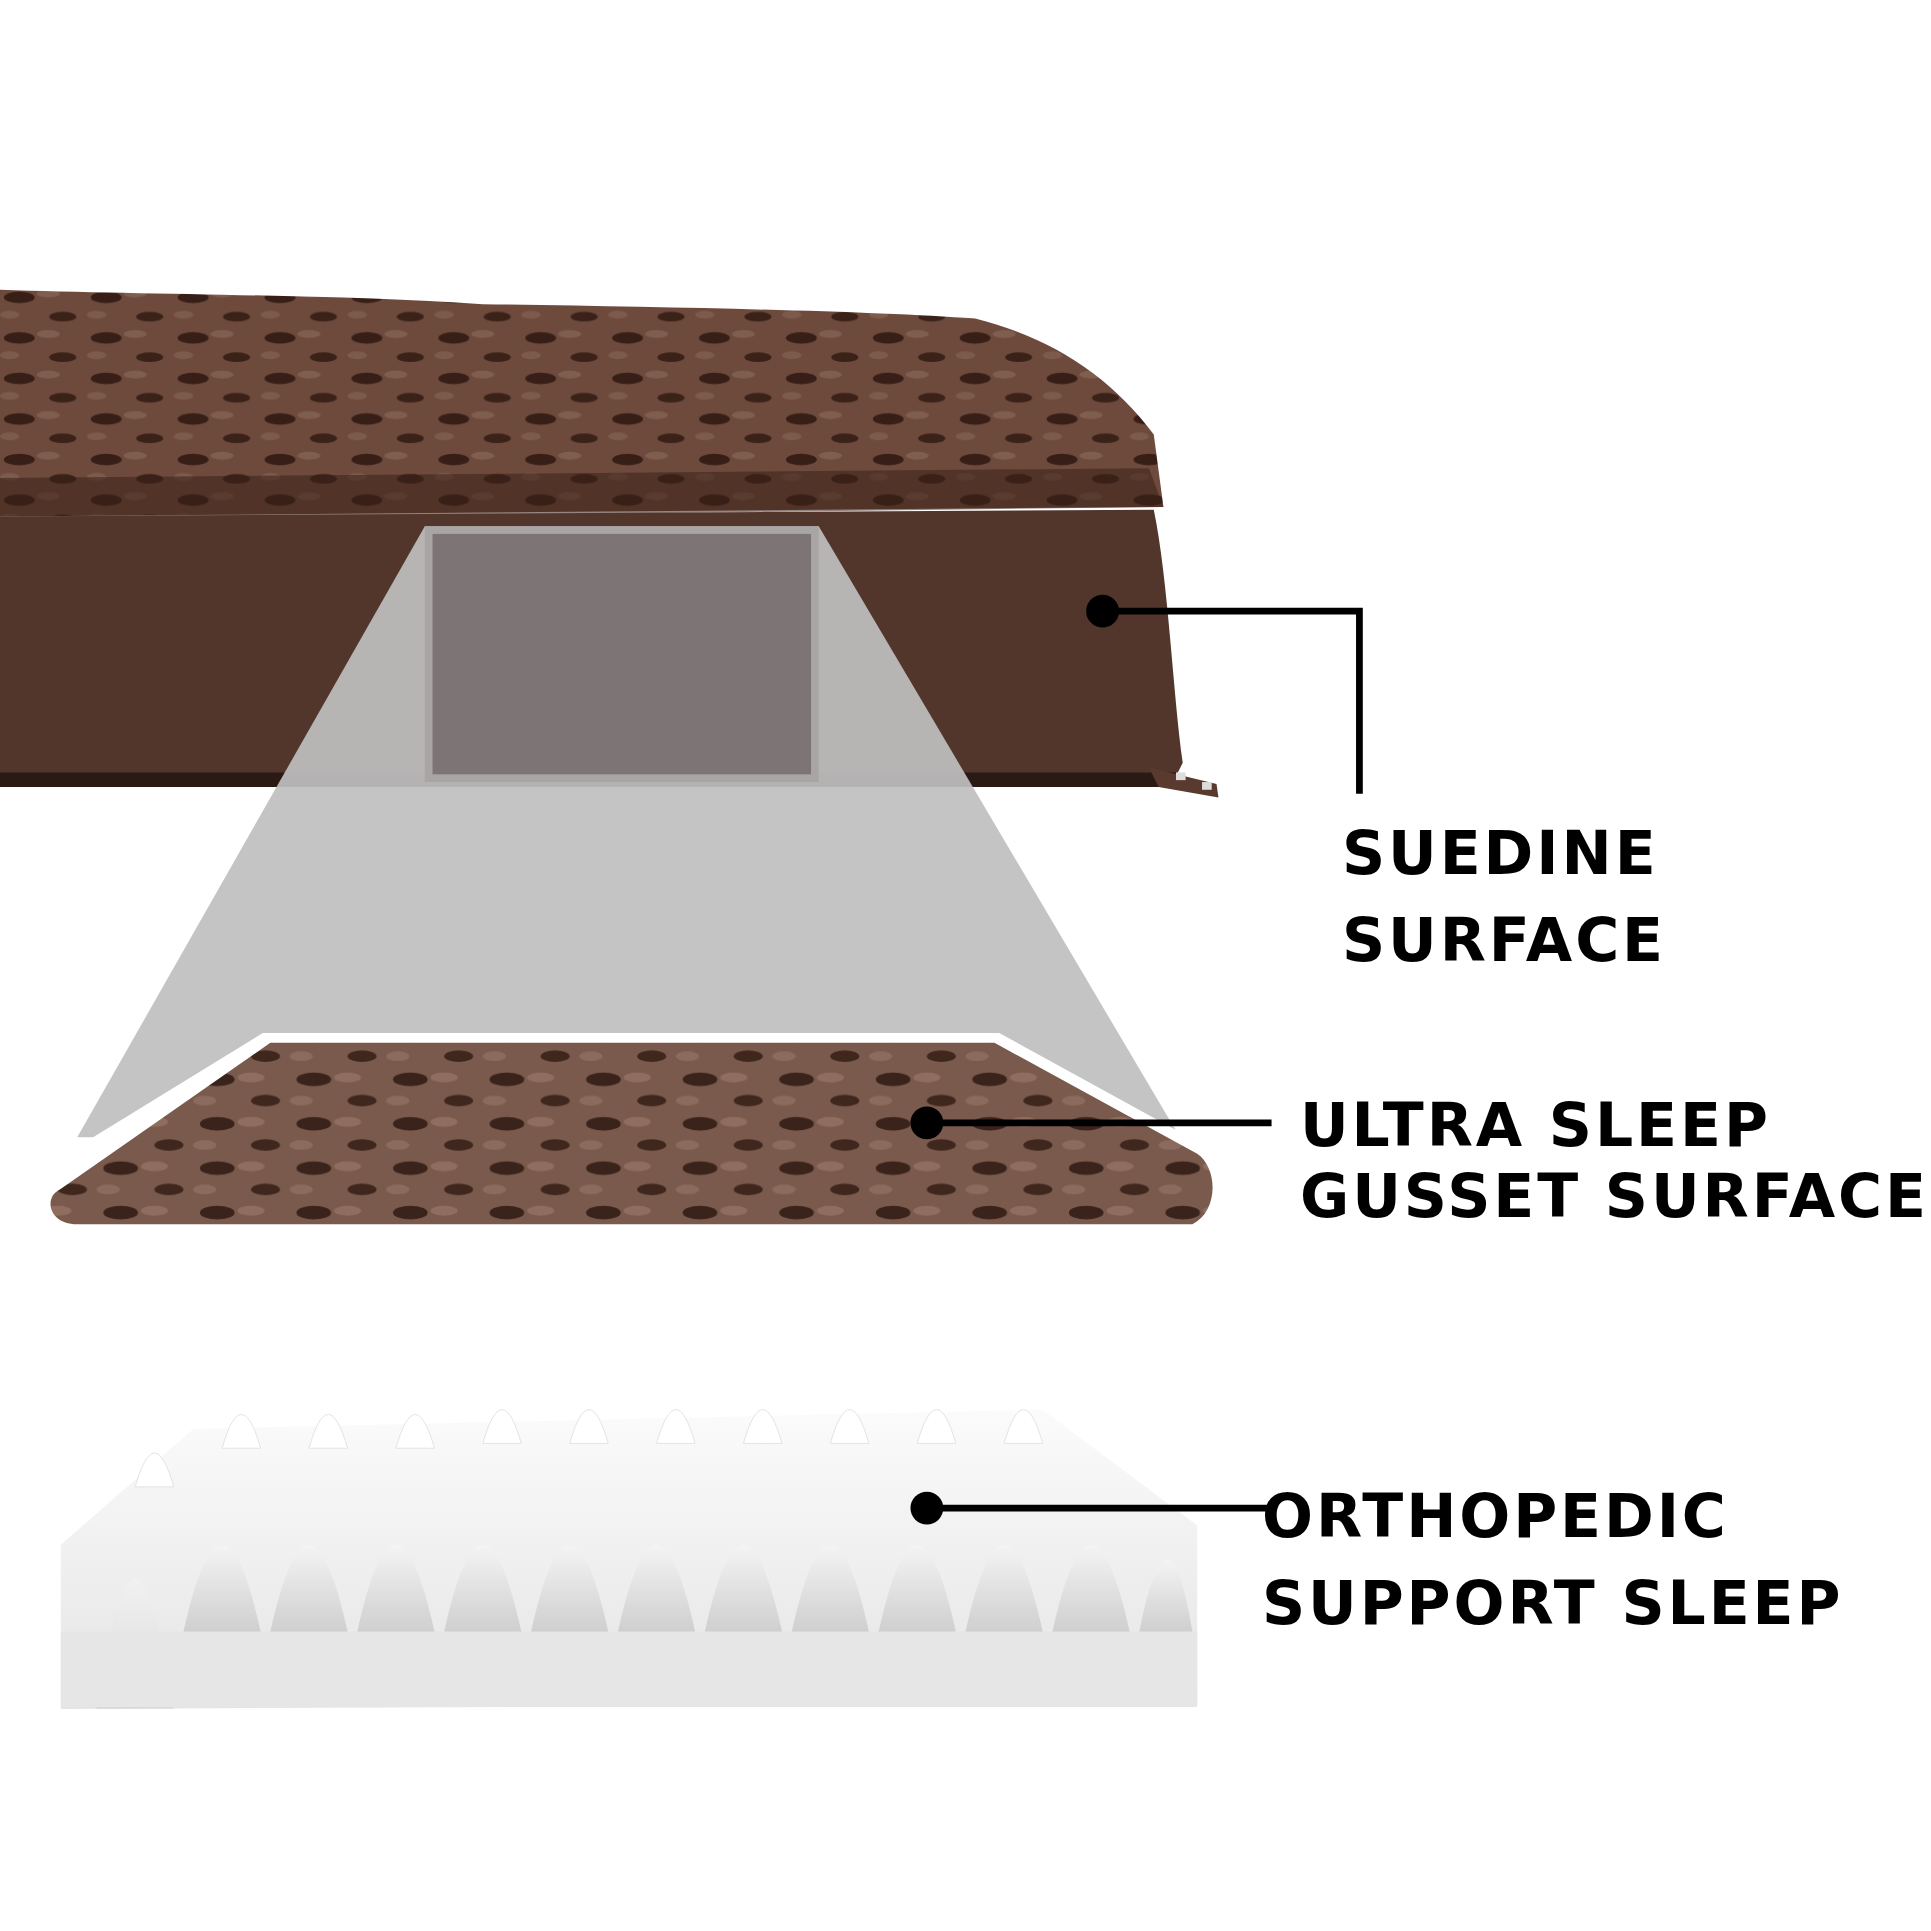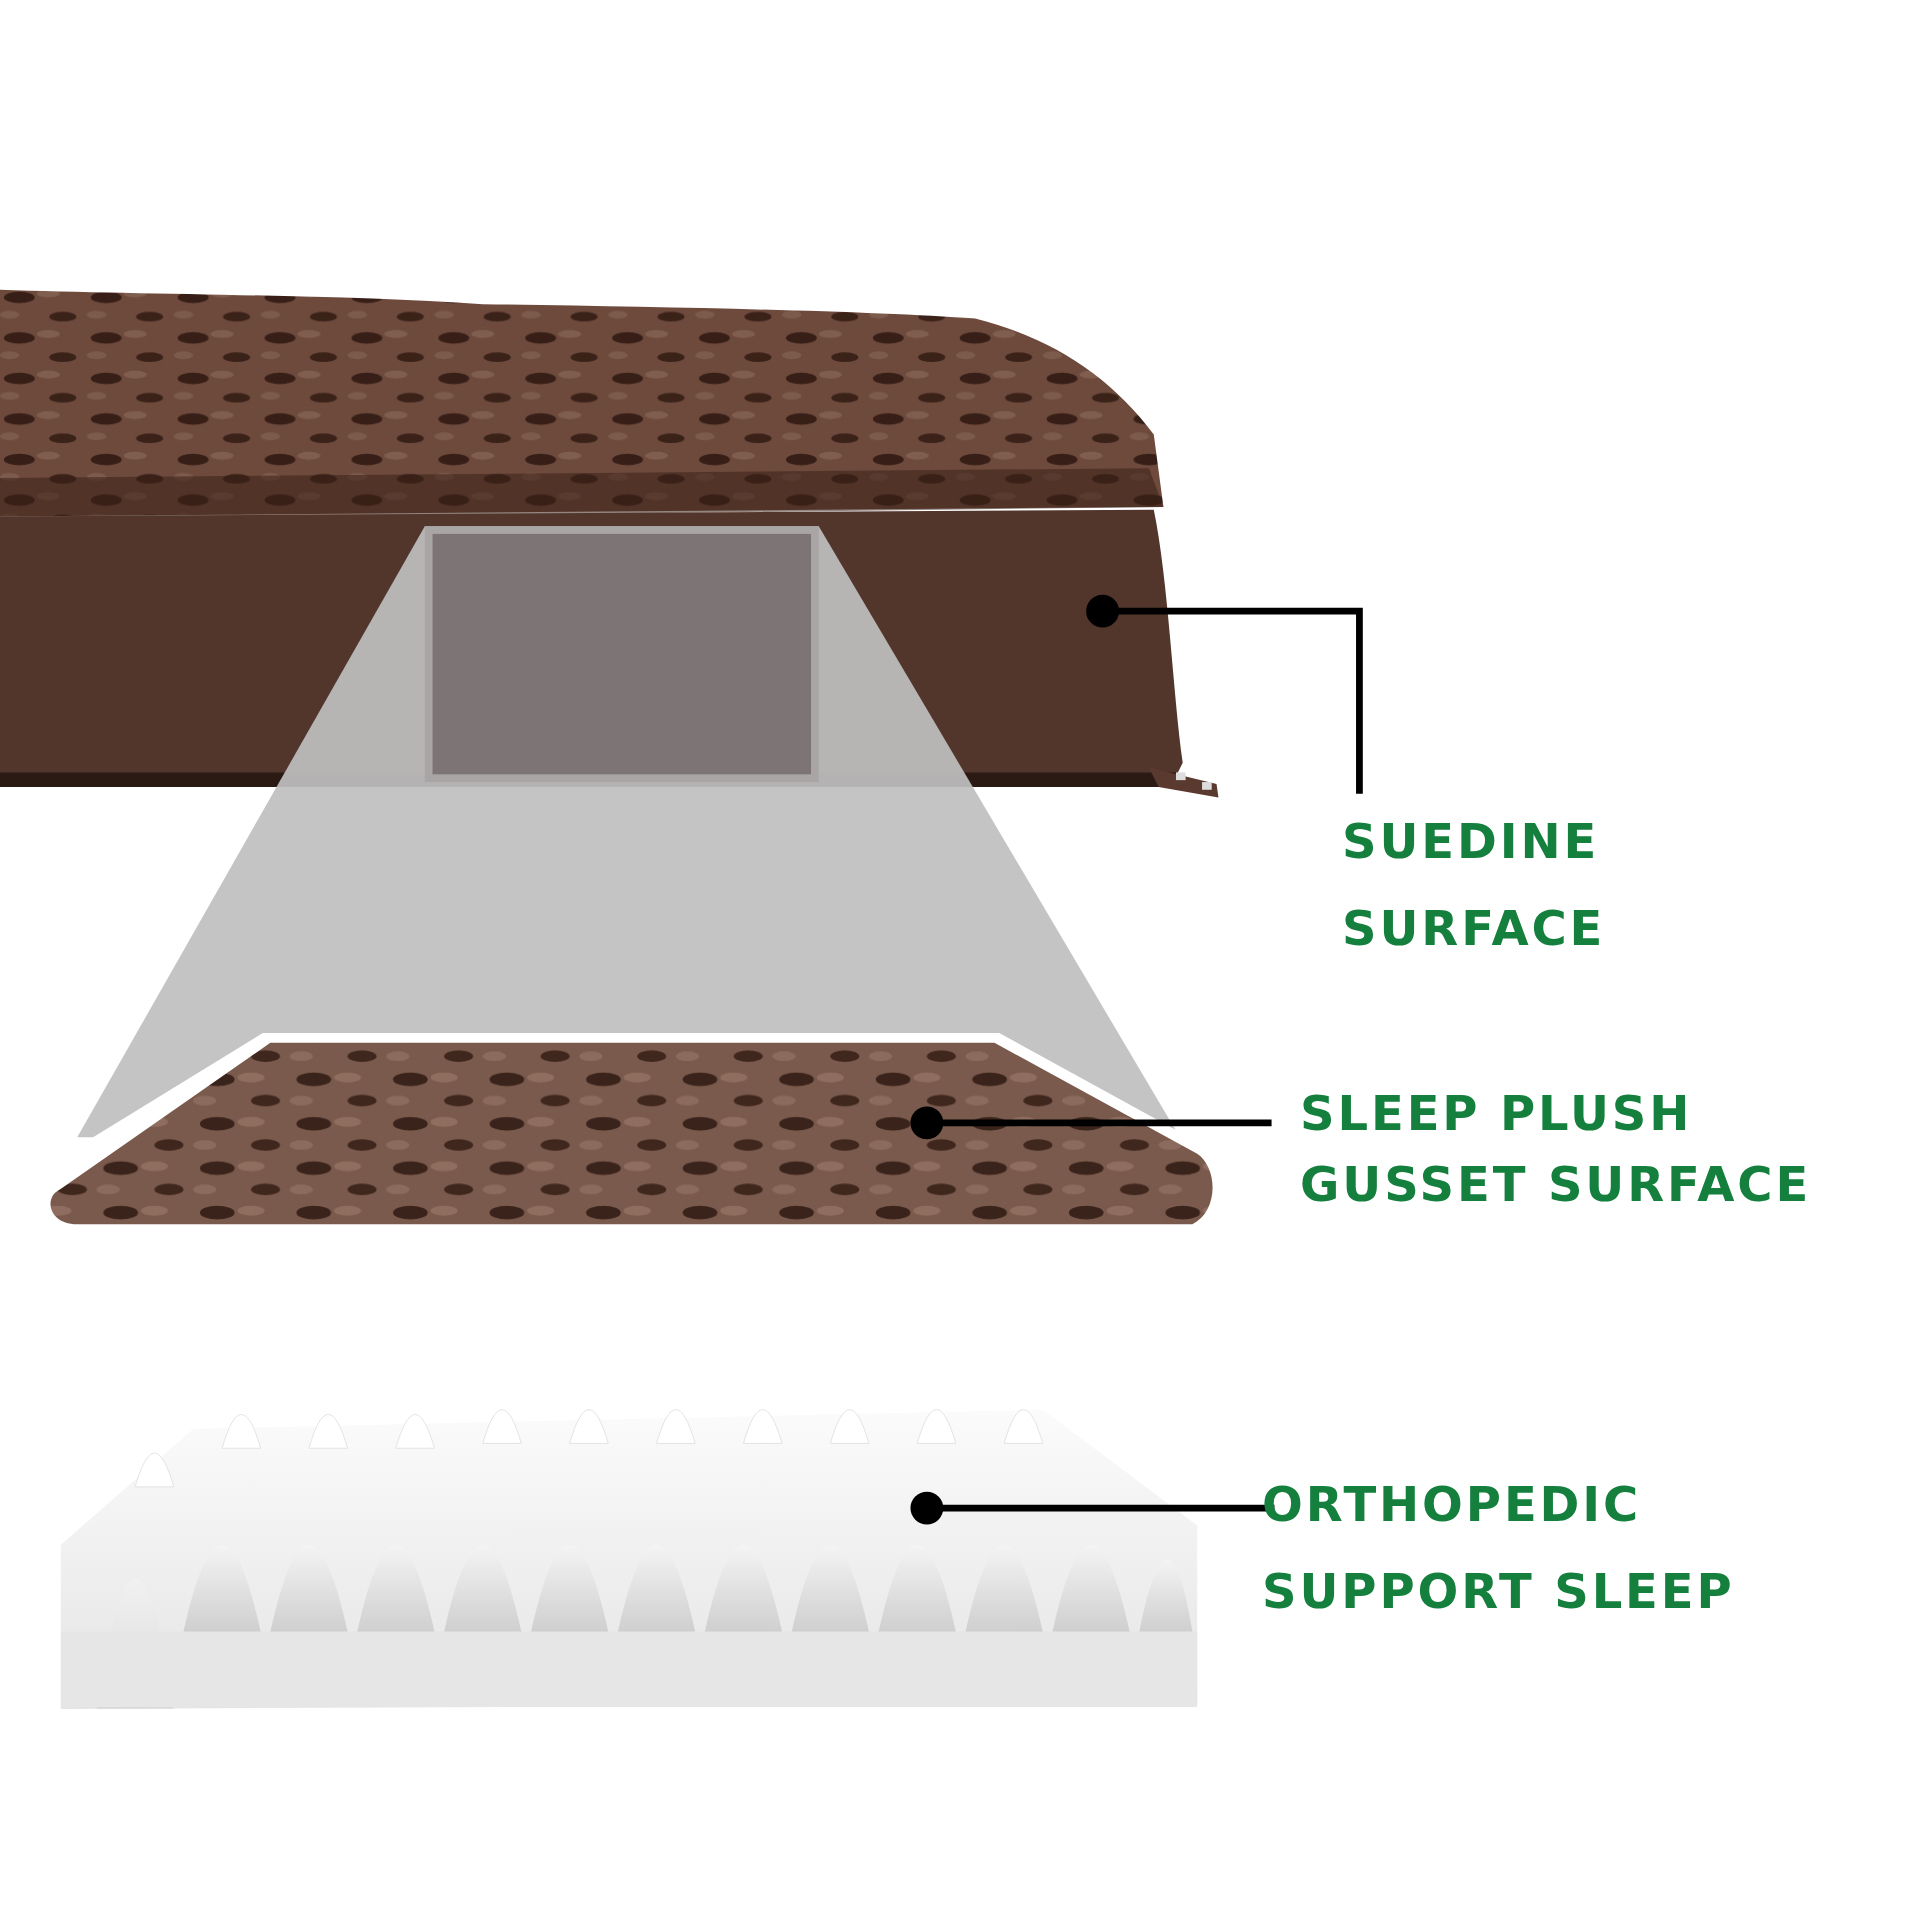--- a/index.html
+++ b/index.html
@@ -1,21 +1,21 @@
 <!DOCTYPE html>
 <html><head>
 <meta charset="utf-8">
 <style>
   html, body { margin: 0; padding: 0; background: #ffffff; }
   body { width: 1931px; height: 1931px; position: relative; overflow: hidden;
          font-family: "DejaVu Sans", "Liberation Sans", sans-serif; }
   .layer { position: absolute; left: 0; top: 0; width: 1931px; height: 1931px; }
-  .label { position: absolute; font-weight: 700; color: #15803d; font-size: 48px;
+  .label { position: absolute; font-weight: 700; color: #000000; font-size: 60px;
            line-height: 87px; letter-spacing: 2.9px; white-space: nowrap;
-           font-family: "DejaVu Sans", "Liberation Sans", sans-serif; }
+           font-family: "DejaVu Sans", "Liberation Sans", sans-serif; margin-top: 12px; }
   .label span { display: block; }
 </style>
 </head>
 <body>
 
 <svg class="layer" width="1931" height="1931" viewBox="0 0 2000 2000" xmlns="http://www.w3.org/2000/svg">
   <defs>
     <pattern id="furPattern" width="90" height="42" patternUnits="userSpaceOnUse">
       <rect width="90" height="42" fill="#6e4a3d"></rect>
       <ellipse cx="20" cy="14" rx="16" ry="6" fill="#2e1810" opacity="0.85"></ellipse>
@@ -114,21 +114,21 @@
     <line x1="960" y1="1562" x2="1320" y2="1562" stroke="#000" stroke-width="7"></line>
   </g>
 </svg>
 
 <div class="label" style="left:1342px; top:798px;">
   <span>SUEDINE</span>
   <span>SURFACE</span>
 </div>
 
 <div class="label" style="left:1300px; top:1078px; line-height:71px;">
-  <span>SLEEP PLUSH</span>
+  <span>ULTRA SLEEP</span>
   <span>GUSSET SURFACE</span>
 </div>
 
 <div class="label" style="left:1262px; top:1461px;">
   <span>ORTHOPEDIC</span>
   <span>SUPPORT SLEEP</span>
 </div>
 
 
 </body></html>

